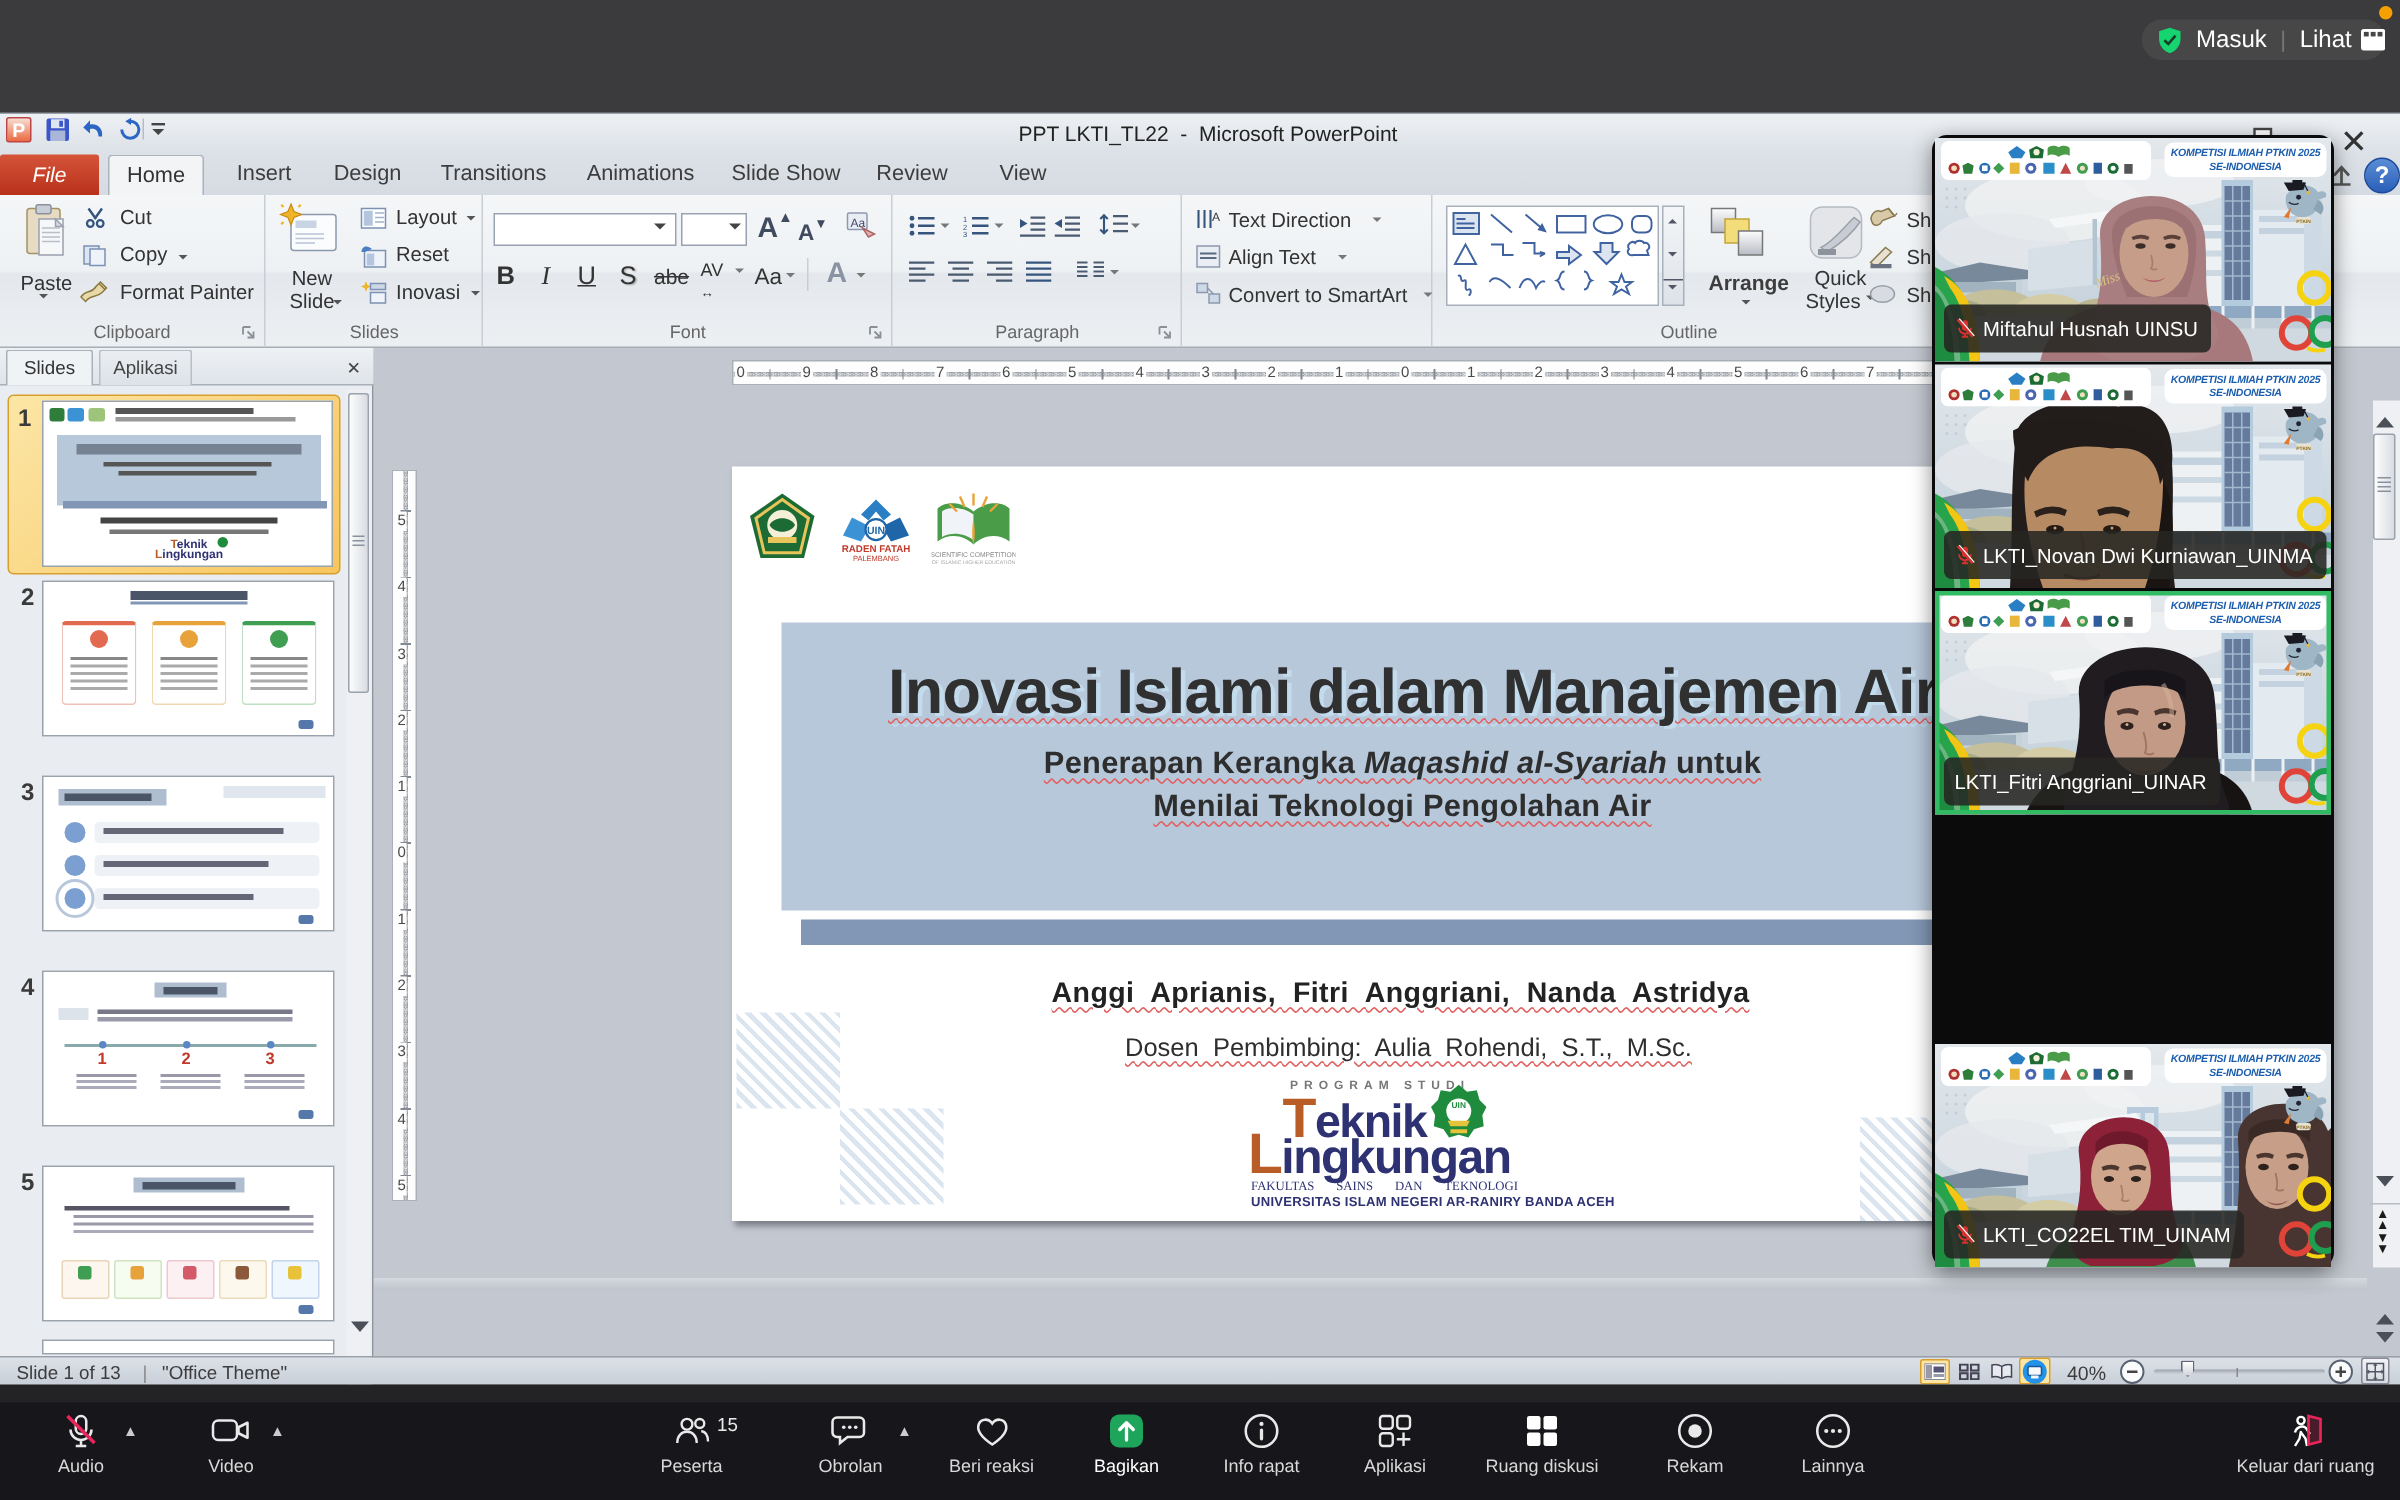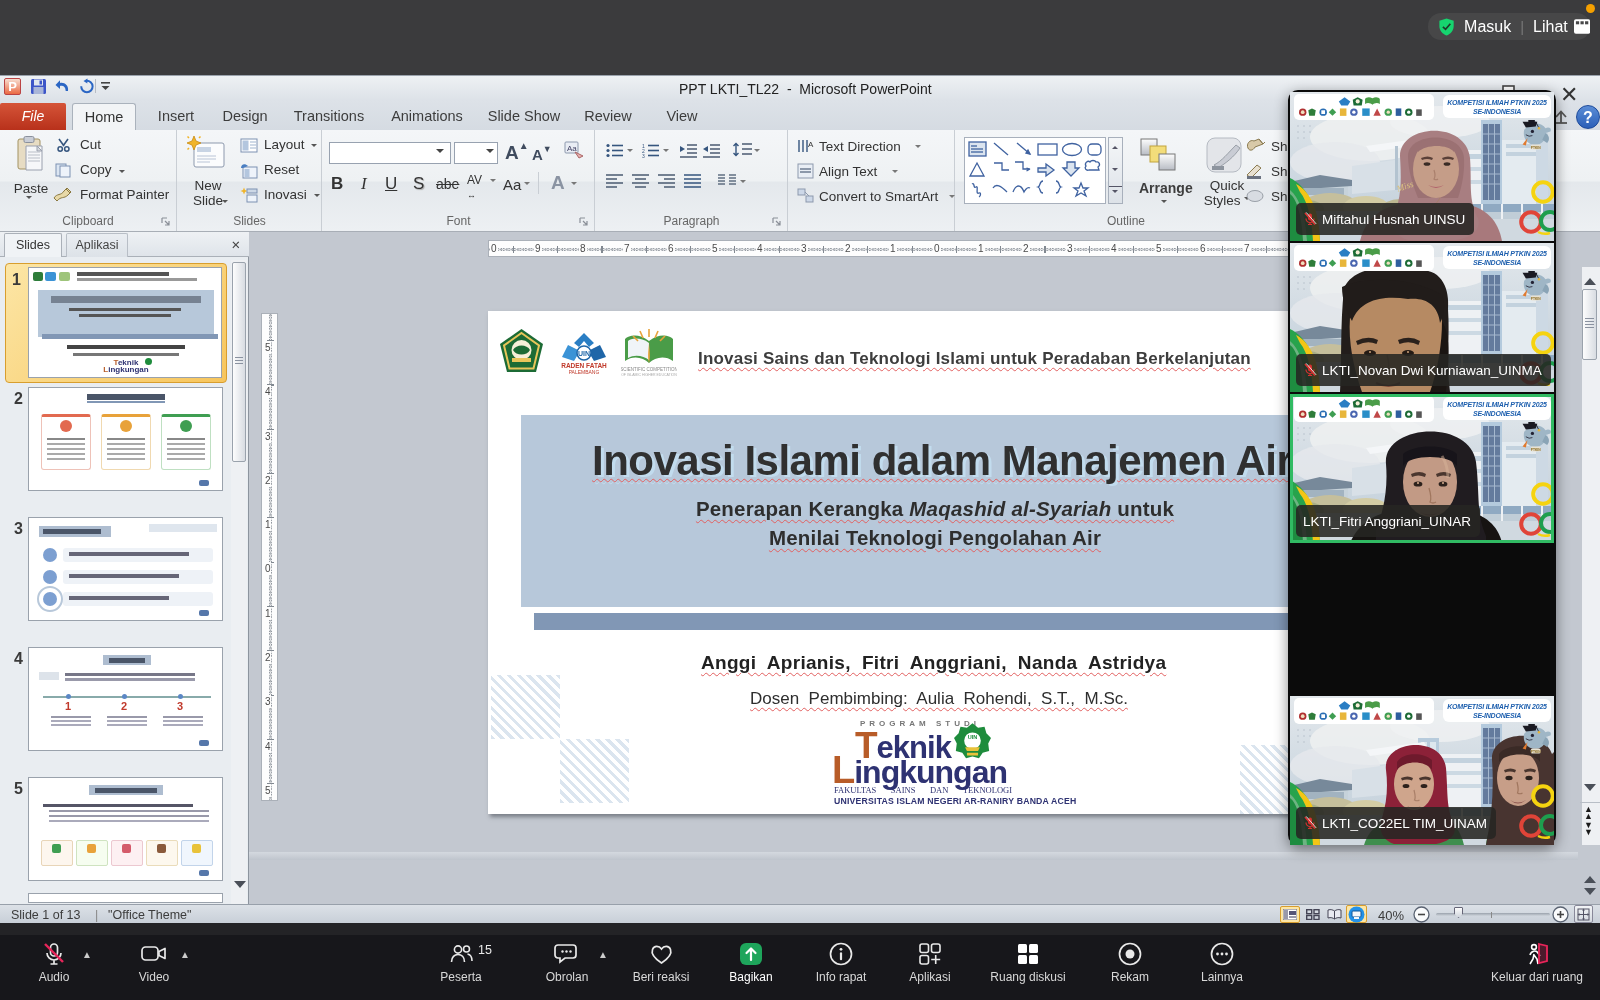--- a/index.html
+++ b/index.html
@@ -655,21 +655,20 @@
         <g stroke="#e8a33a" stroke-width="1.6">
             <line x1="28" y1="10" x2="28" y2="2"></line>
             <line x1="22" y1="11" x2="19" y2="4"></line>
             <line x1="34" y1="11" x2="37" y2="4"></line>
             <line x1="17" y1="14" x2="12" y2="9"></line>
             <line x1="39" y1="14" x2="44" y2="9"></line>
           </g>
         <text x="28" y="44" font-size="4.5" fill="#888" text-anchor="middle">SCIENTIFIC COMPETITION</text>
         <text x="28" y="49" font-size="3.5" fill="#aaa" text-anchor="middle">OF ISLAMIC HIGHER EDUCATION</text>
       </svg>
-      <div class="abs wavy" style="left:210px;top:38px;font-size:17px;font-weight:bold;color:#3d3d3d;letter-spacing:0.2px">Inovasi Sains dan Teknologi Islami untuk Peradaban Berkelanjutan</div>
 
       <div class="abs" style="left:33px;top:104px;width:769px;height:192px;background:#b7c8da"></div>
       <div class="abs" style="left:46px;top:302px;width:756px;height:17px;background:#8197b5"></div>
       <div class="abs wavy" style="left:104px;top:126px;font-size:42px;font-weight:bold;color:#303030;letter-spacing:-0.5px;white-space:nowrap;text-shadow:3px 2px 0 #c2dcee">Inovasi Islami dalam Manajemen Air</div>
       <div class="abs wavy" style="left:167px;top:183px;width:560px;text-align:center;font-size:20.5px;font-weight:bold;color:#2e2e2e;line-height:29px;letter-spacing:0.2px">Penerapan Kerangka <i>Maqashid al-Syariah</i> untuk<br>Menilai Teknologi Pengolahan Air</div>
 
       <div class="abs wavy" style="left:213px;top:341px;font-size:19px;font-weight:bold;color:#222;letter-spacing:0.3px">Anggi&nbsp; Aprianis,&nbsp; Fitri&nbsp; Anggriani,&nbsp; Nanda&nbsp; Astridya</div>
       <div class="abs wavy" style="left:262px;top:378px;font-size:17px;color:#2e2e2e">Dosen&nbsp; Pembimbing:&nbsp; Aulia&nbsp; Rohendi,&nbsp; S.T.,&nbsp; M.Sc.</div>
 
       <div class="abs" style="left:344px;top:408px;width:260px;height:92px">

